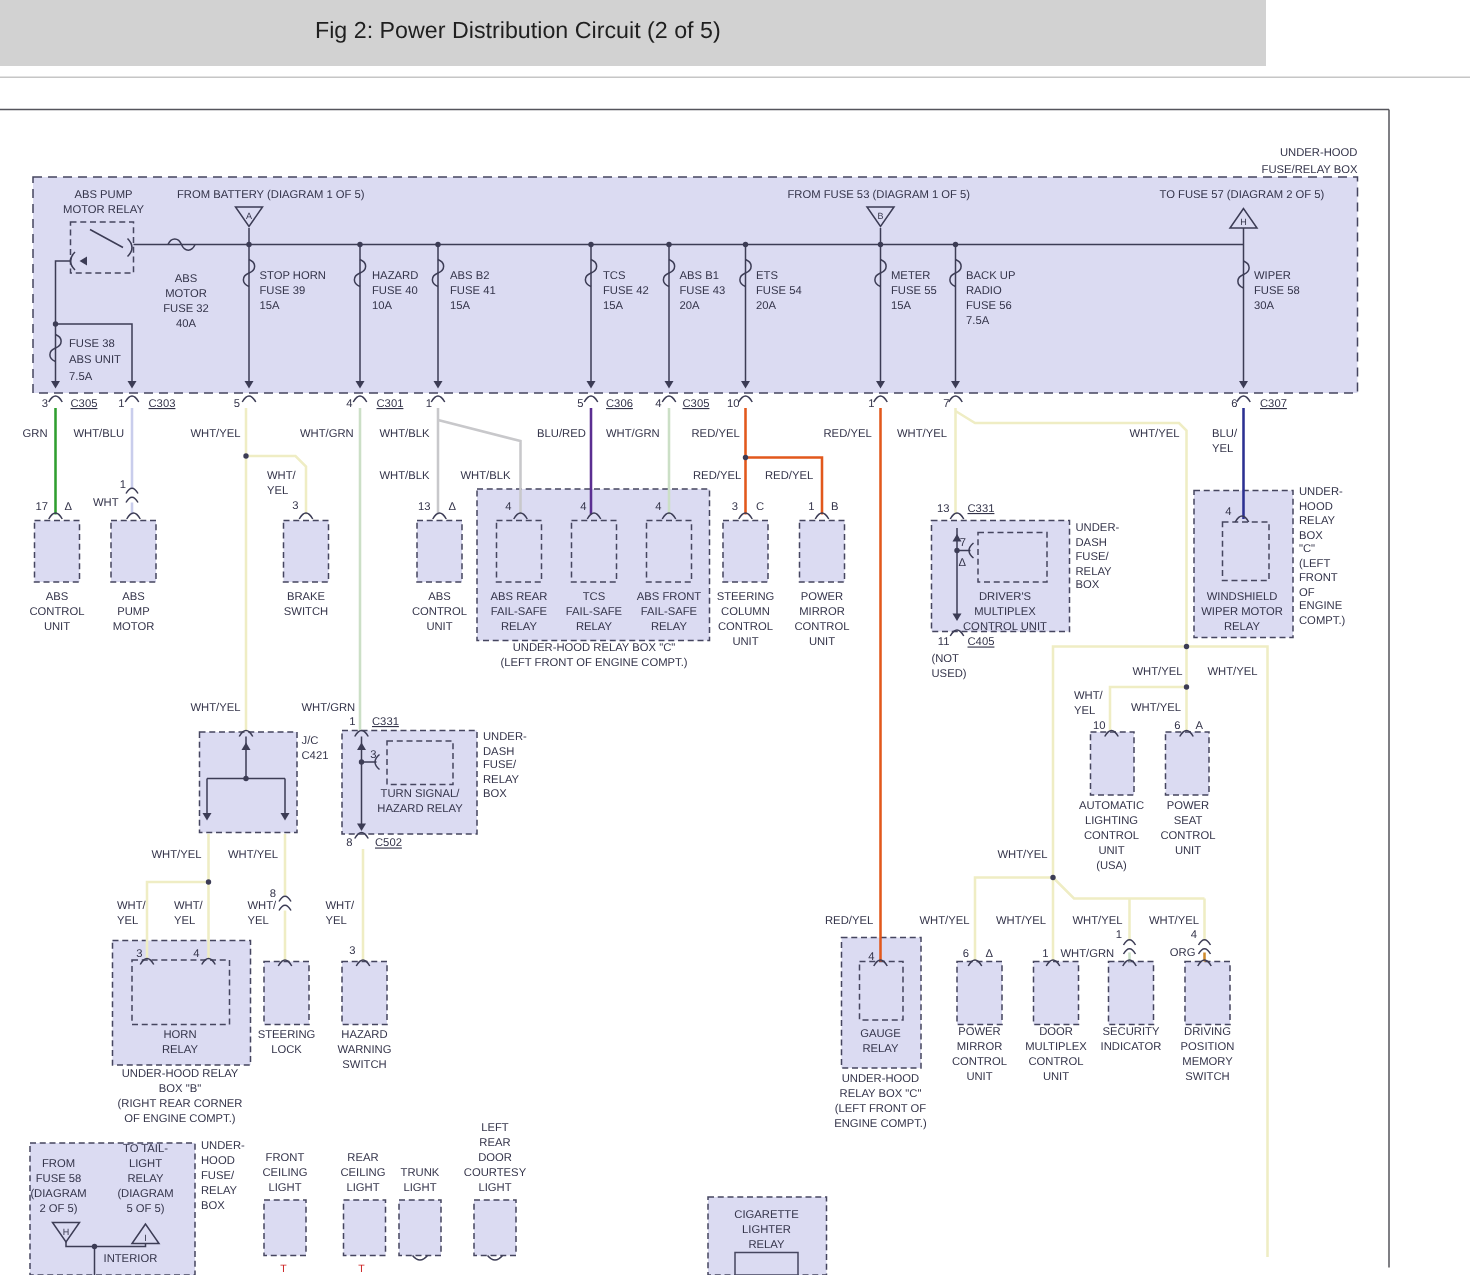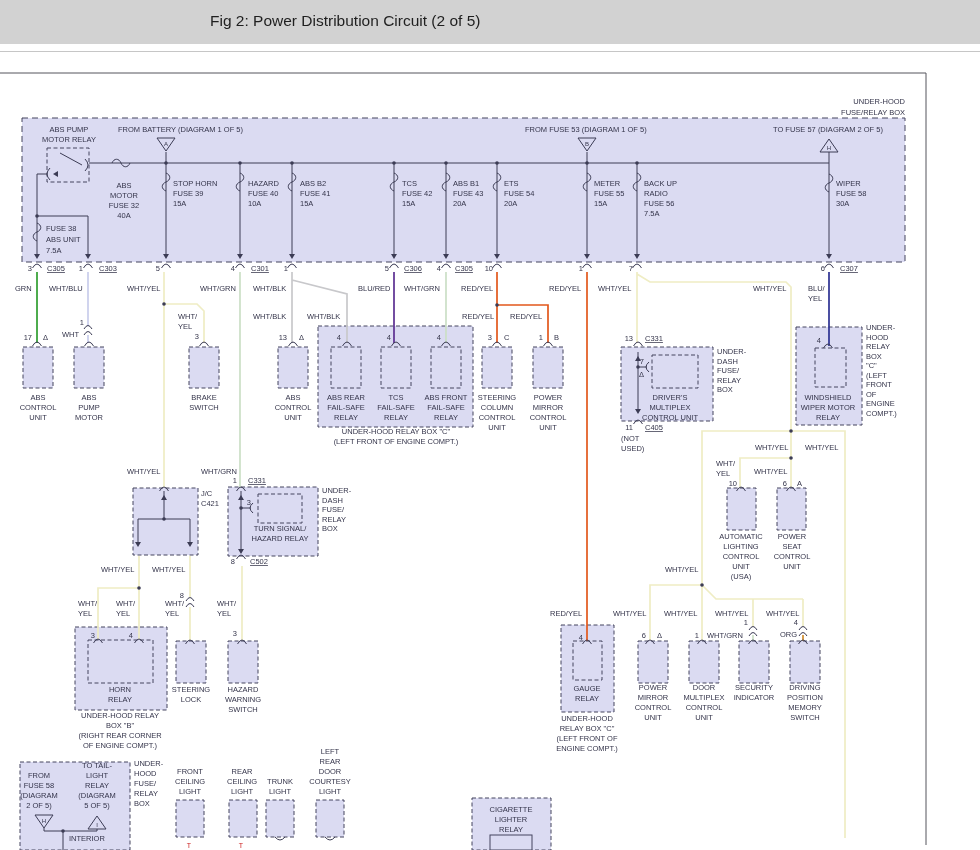--- a/index.html
+++ b/index.html
@@ -1,17 +1,17 @@
 <!DOCTYPE html>
 <html><head>
 <meta charset="utf-8">
 <style>
   html,body{margin:0;padding:0;background:#fff;width:980px;height:850px;overflow:hidden}
   body{font-family:"Liberation Sans",sans-serif}
-  #titlebar{position:absolute;left:0;top:0;width:980px;height:44px;background:#d2d2d2}
+  #titlebar{position:absolute;left:0;top:0;width:844px;height:44px;background:#d2d2d2}
   #titlebar .t{position:absolute;left:210px;top:12px;font-size:15.5px;color:#1f1f1f}
   #rule{position:absolute;left:0;top:51px;width:980px;height:1px;background:#c6c6c6}
   svg{position:absolute;left:0;top:0}
   text{font-family:"Liberation Sans",sans-serif}
 </style>
 </head>
 <body>
 
 <div id="titlebar">
   <div class="t">Fig 2: Power Distribution Circuit (2 of 5)</div>

